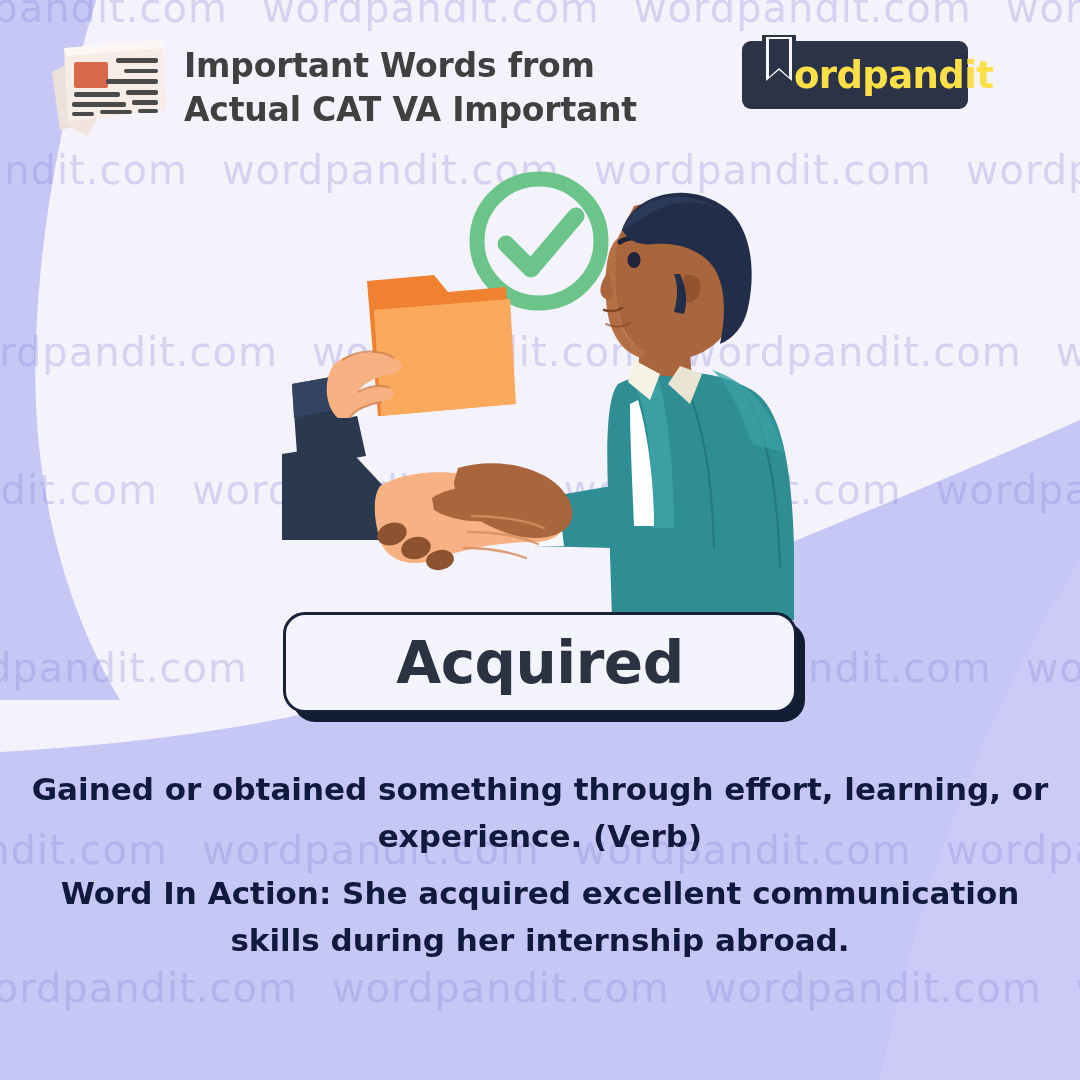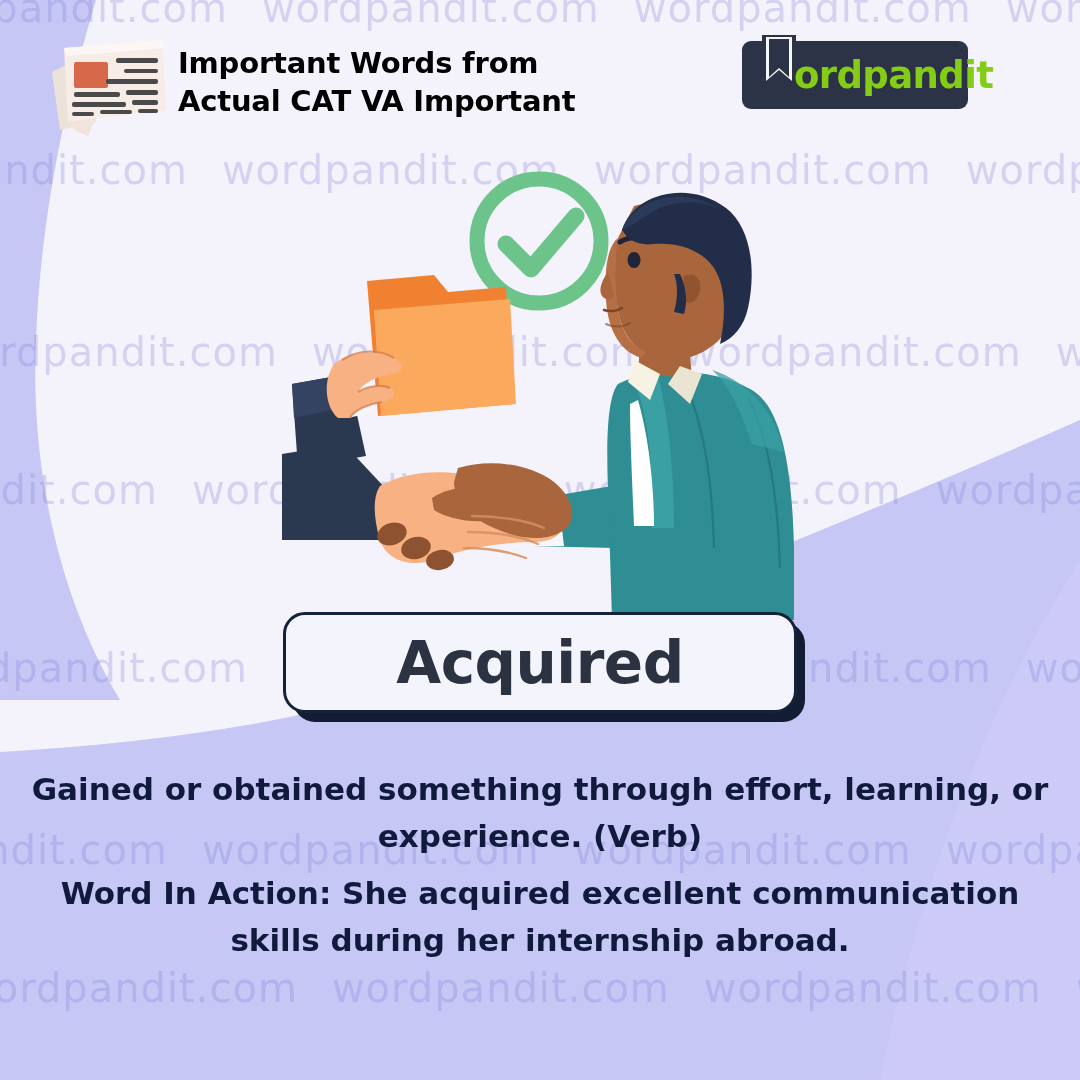--- a/index.html
+++ b/index.html
@@ -27,38 +27,38 @@
     font-size:40px; font-weight:400; letter-spacing:1px;
     color:rgba(120,120,210,0.26);
     line-height:1;
   }
   .wm-row span { margin-right:34px; }
 
   
   #header { position:absolute; left:0; top:0; width:1080px; height:145px; }
   #news-icon { position:absolute; left:44px; top:26px; width:126px; height:110px; }
   #header-title {
-    position:absolute; left:178px; top:44px;
-    font-family:"DejaVu Sans", sans-serif;
-    font-size:29px; font-weight:700; line-height:1.32;
-    color:#000000; letter-spacing:-0.2px;
+    position:absolute; left:184px; top:44px;
+    font-family:"DejaVu Sans", sans-serif;
+    font-size:33px; font-weight:700; line-height:1.32;
+    color:#404040; letter-spacing:-0.2px;
   }
   #header-title .ln { display:block; white-space:nowrap; }
 
   #logo {
     position:absolute; left:742px; top:41px;
     width:226px; height:68px;
     background:#2c3347; border-radius:9px;
     display:flex; align-items:center;
   }
   #logo-mark { position:absolute; left:16px; top:-6px; width:42px; height:58px; }
   #logo-text {
     position:absolute; left:52px; top:50%; transform:translateY(-50%);
     font-family:"DejaVu Sans", sans-serif;
-    font-size:37px; font-weight:700; color:#84cc16; letter-spacing:-0.6px;
+    font-size:37px; font-weight:700; color:#fde047; letter-spacing:-0.6px;
   }
 
   
   #illustration { position:absolute; left:282px; top:168px; width:520px; height:452px; }
   #illustration svg { display:block; width:520px; height:452px; }
 
   
   #word-card-wrap { position:absolute; left:283px; top:612px; width:522px; height:110px; }
   #word-card-shadow {
     position:absolute; left:10px; top:10px; width:512px; height:100px;

